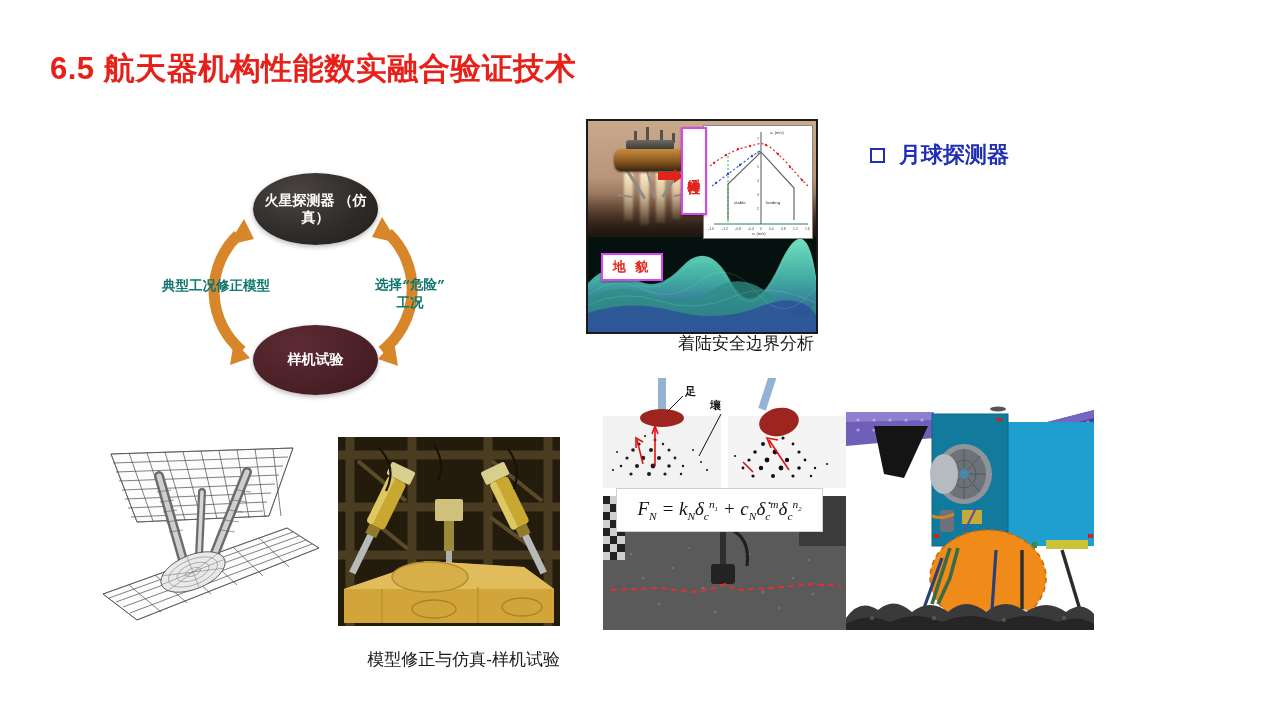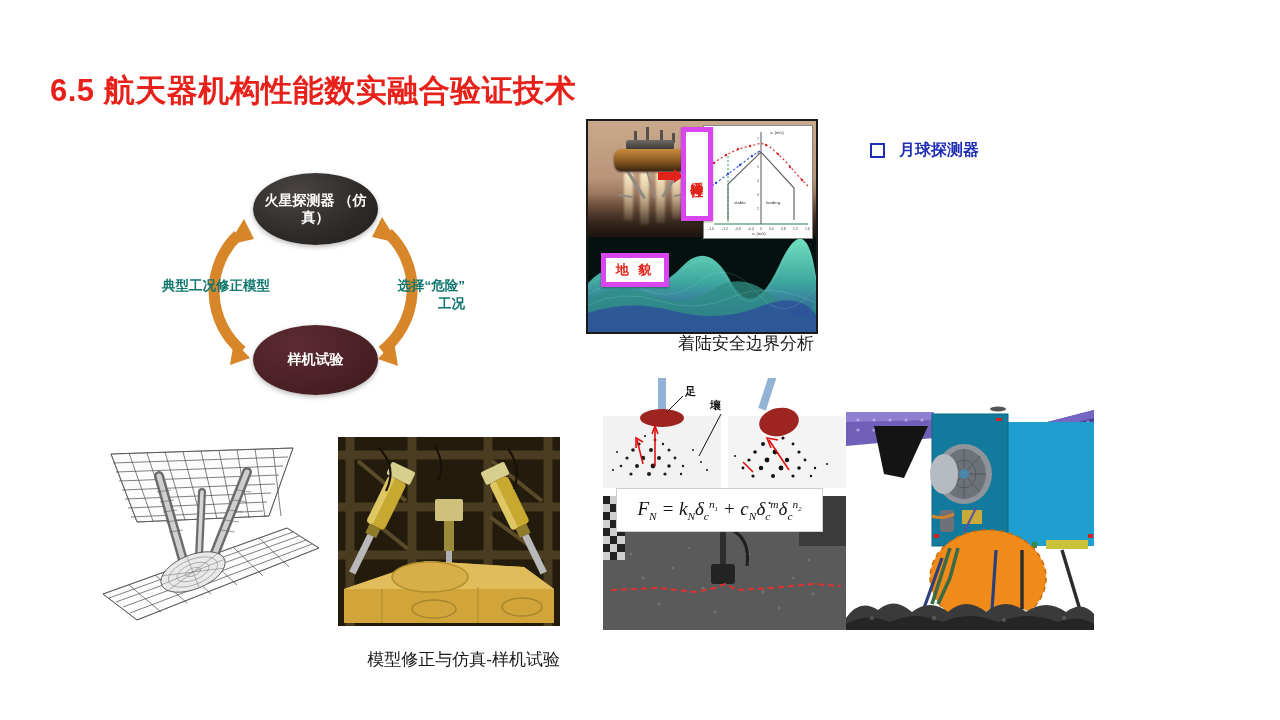--- a/index.html
+++ b/index.html
@@ -18,21 +18,20 @@
 
   
   .slide-title {
     position: absolute;
     left: 50px; top: 48px;
     font-size: 31px;
     font-weight: bold;
     color: #E8201A;
     letter-spacing: 0.5px;
     white-space: nowrap;
-    margin-top: 22px;
   }
 
   
   #cycle { position: absolute; left: 150px; top: 155px; width: 320px; height: 255px; }
   .ellipse {
     position: absolute;
     display: flex; align-items: center; justify-content: center;
     text-align: center;
     color: #ffffff;
     font-weight: bold;
@@ -53,21 +52,21 @@
   }
   .cycle-label {
     position: absolute;
     font-size: 13.5px;
     font-weight: bold;
     color: #0f766e;
     line-height: 1.3;
     white-space: pre-line;
   }
   .cycle-label.left  { left: 12px;  top: 122px; width: 150px; text-align: left; }
-  .cycle-label.right { left: 205px; top: 122px; width: 110px; text-align: right; }
+  .cycle-label.right { left: 205px; top: 122px; width: 110px; text-align: center; font-family: Liberation Mono, monospace; }
   #cycle svg { position: absolute; left: 0; top: 0; }
 
   
   .figure { position: absolute; }
   .figure .frame {
     position: absolute; left: 0; top: 0;
     width: 100%; height: 100%;
     overflow: hidden;
     background: #000;
   }
@@ -109,21 +108,21 @@
   }
   .terrain {
     position: absolute; left: 0; bottom: 0; width: 100%; height: 45%;
     background: #05110f;
   }
   .badge-red {
     position: absolute;
     background: #ffffff;
     color: #e2231a;
     font-weight: bold;
-    border: 5px solid #d946ef;
+    border: 2px solid #d946ef;
     text-align: center;
     box-shadow: 0 1px 2px rgba(0,0,0,.35);
   }
   #badge-buffer {
     left: 93px; top: 6px; width: 22px; height: 84px;
     font-size: 12.5px; line-height: 20px;
     letter-spacing: 1px;
     writing-mode: vertical-rl; text-orientation: upright;
     display: flex; align-items: center; justify-content: center;
   }
@@ -167,21 +166,21 @@
   #fig-probe .frame { background: #ffffff; border: none; }
 
   
   #apply-block { position: absolute; left: 870px; top: 140px; width: 300px; }
   .apply-head {
     font-size: 19px; font-weight: bold; color: #1F2EB4;
     margin-bottom: 20px; white-space: nowrap;
   }
   .apply-item {
     display: flex; align-items: center;
-    font-size: 16px; font-weight: bold; color: #1F2EB4;
+    font-size: 22px; font-weight: bold; color: #1F2EB4;
     margin-bottom: 17px; white-space: nowrap;
   }
   .apply-box {
     width: 11px; height: 11px; border: 2px solid #1F2EB4;
     margin-right: 14px; flex: 0 0 auto;
   }
 
   
   #cap-landing  { left: 586px; top: 332px; width: 228px; }
   #cap-fem      { left: 97px;  top: 648px; width: 463px; }

